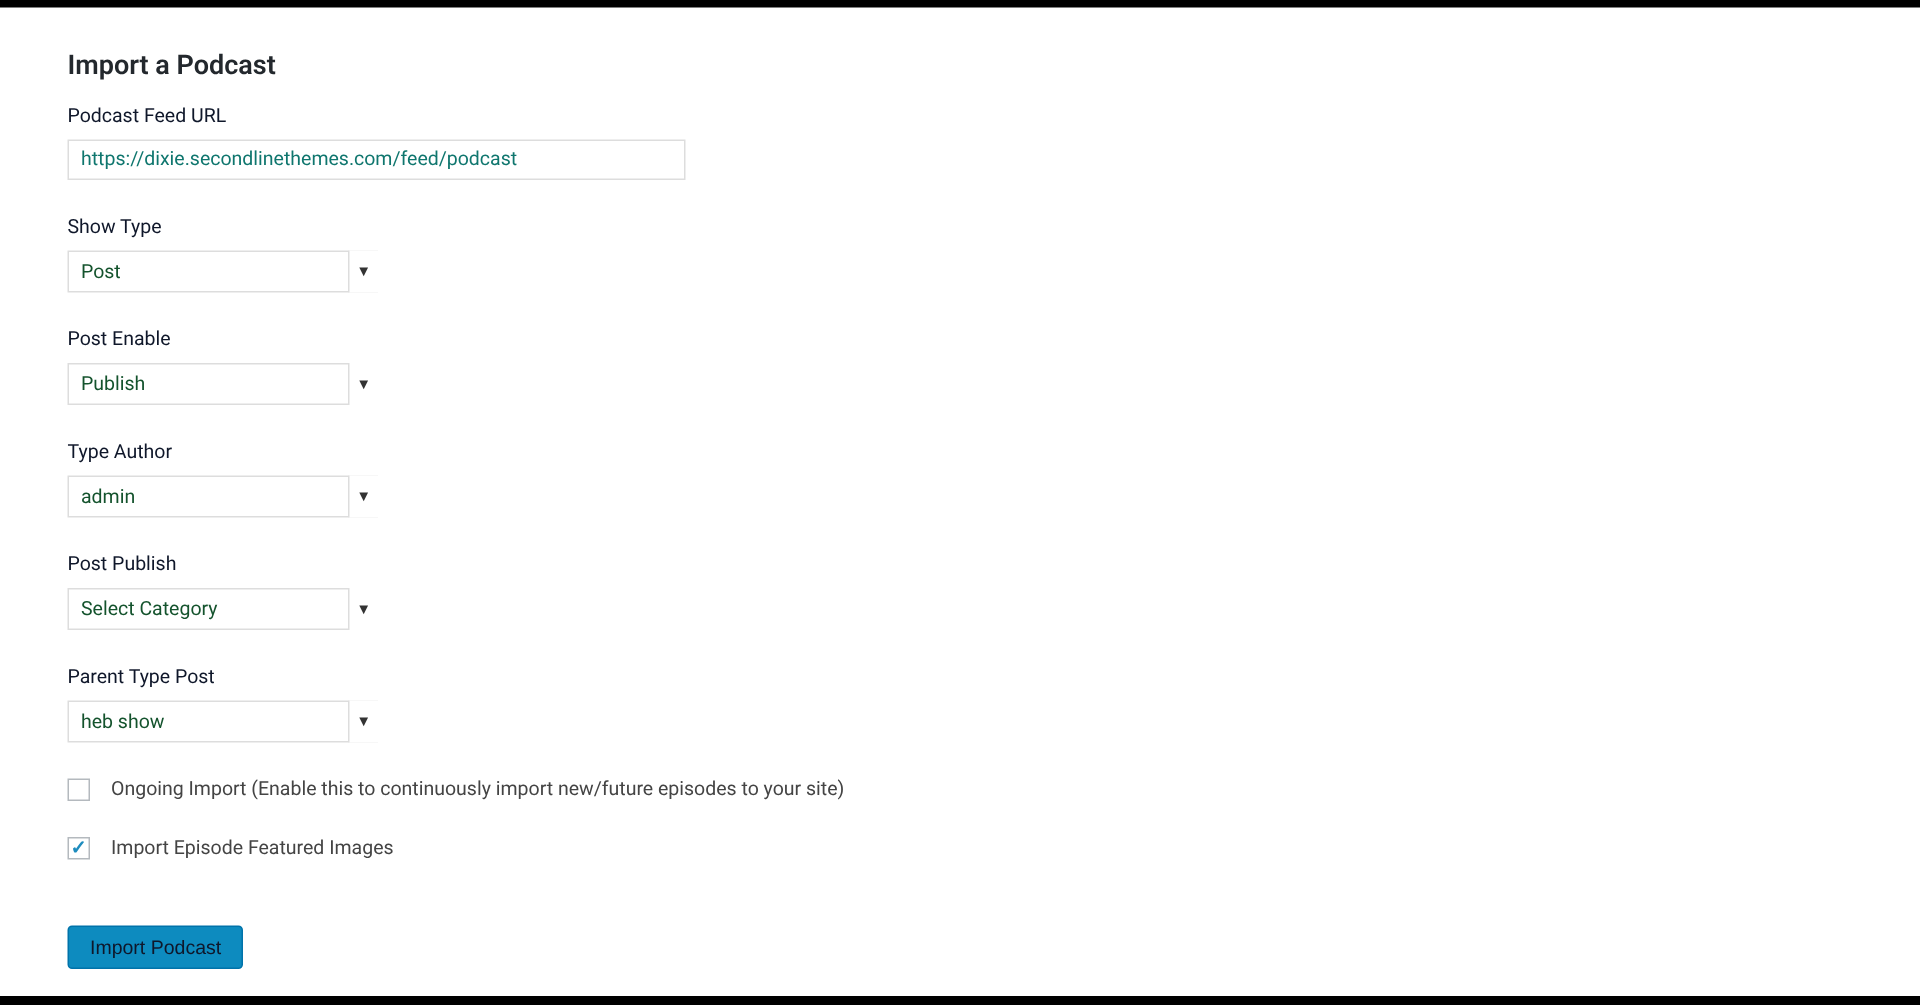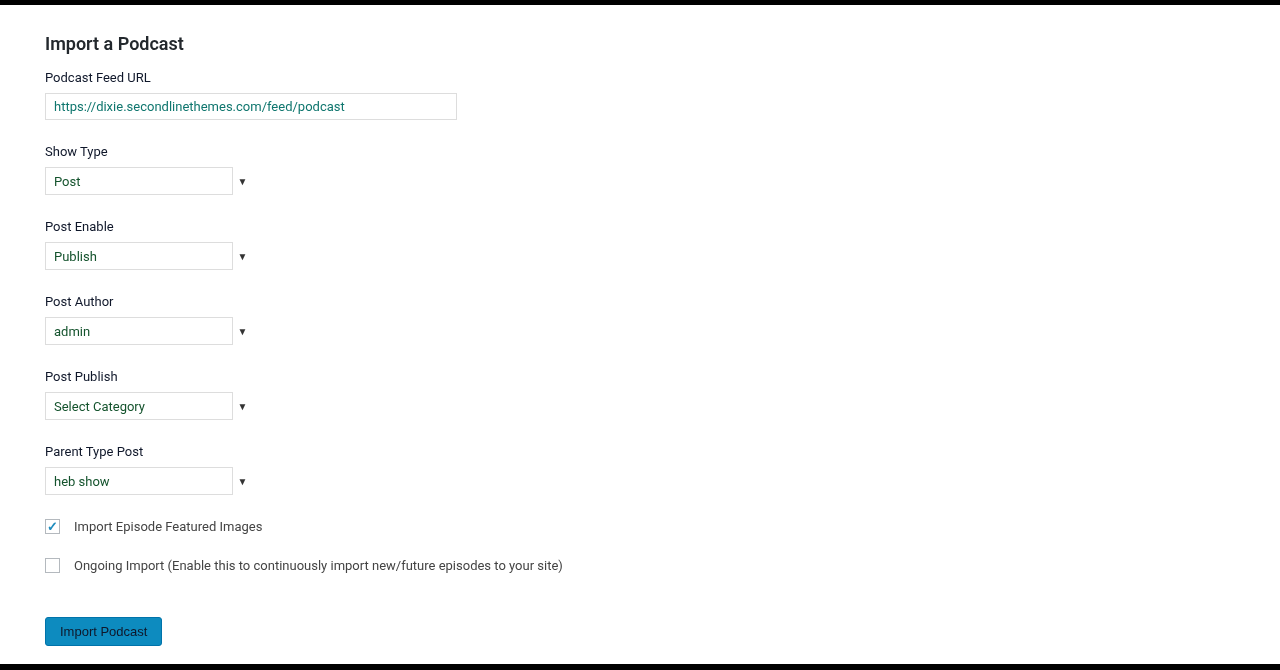--- a/index.html
+++ b/index.html
@@ -163,21 +163,21 @@
       <select class="select-input">
         <option>Publish</option>
       </select>
       <div class="select-arrow-box">
           <span class="select-arrow">▼</span>
         </div>
     </div>
   </div>
 
   <div class="field-group">
-    <label class="field-label">Post Author</label>
+    <label class="field-label">Type Author</label>
     <div class="select-wrapper">
       <select class="select-input">
         <option>admin</option>
       </select>
       <div class="select-arrow-box">
           <span class="select-arrow">▼</span>
         </div>
     </div>
   </div>
 
@@ -199,27 +199,27 @@
       <select class="select-input">
         <option>heb show</option>
       </select>
       <div class="select-arrow-box">
           <span class="select-arrow">▼</span>
         </div>
     </div>
   </div>
 
   <div class="checkbox-section">
+    <div class="checkbox-group">
+      <div class="checkbox"></div>
+      <label class="checkbox-label">Ongoing Import (Enable this to continuously import new/future episodes to your site)</label>
+    </div>
+
     <div class="checkbox-group">
       <div class="checkbox checked"></div>
       <label class="checkbox-label">Import Episode Featured Images</label>
     </div>
-
-    <div class="checkbox-group">
-      <div class="checkbox"></div>
-      <label class="checkbox-label">Ongoing Import (Enable this to continuously import new/future episodes to your site)</label>
-    </div>
   </div>
 
   <button class="submit-button">Import Podcast</button>
 </div>
 
 <div class="bottom-bar"></div>
 
 </body></html>

